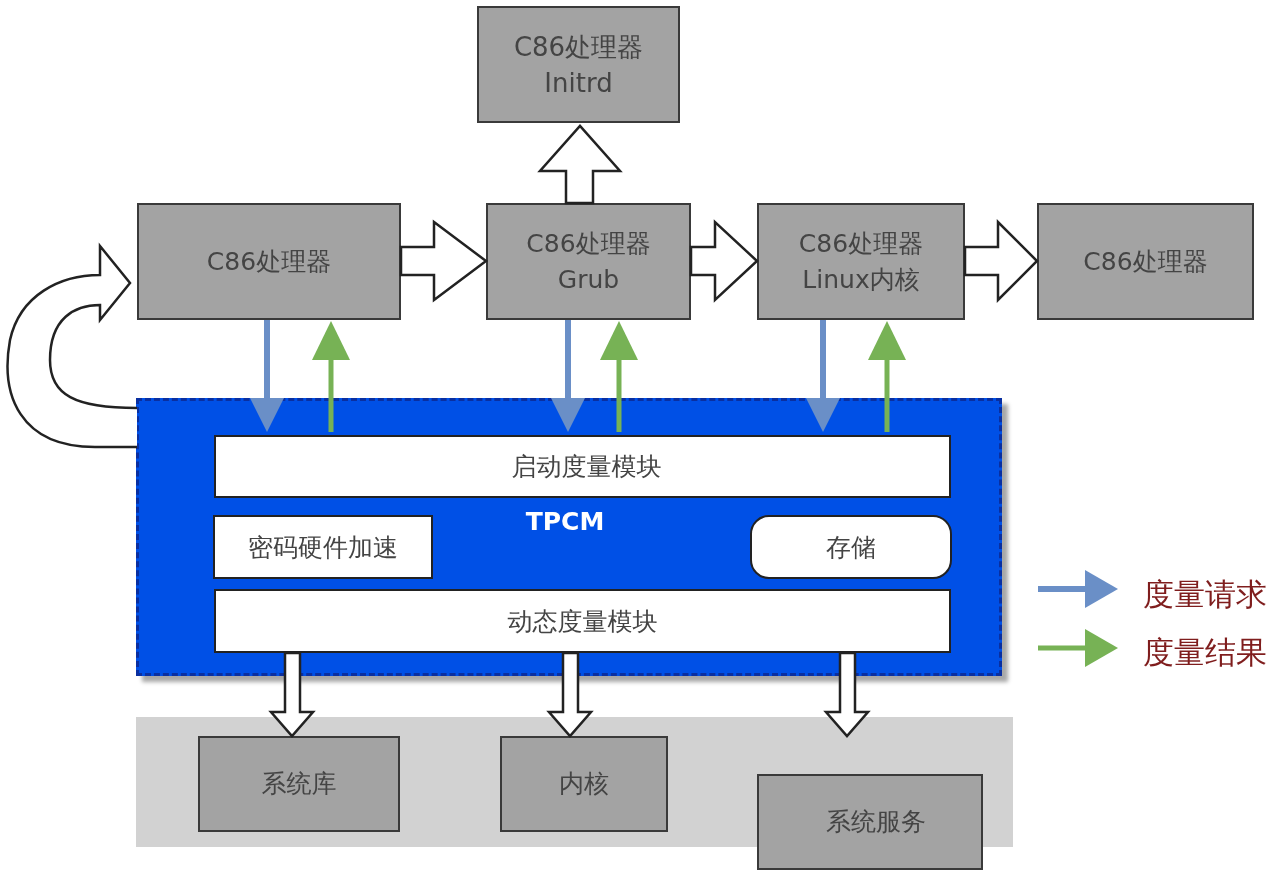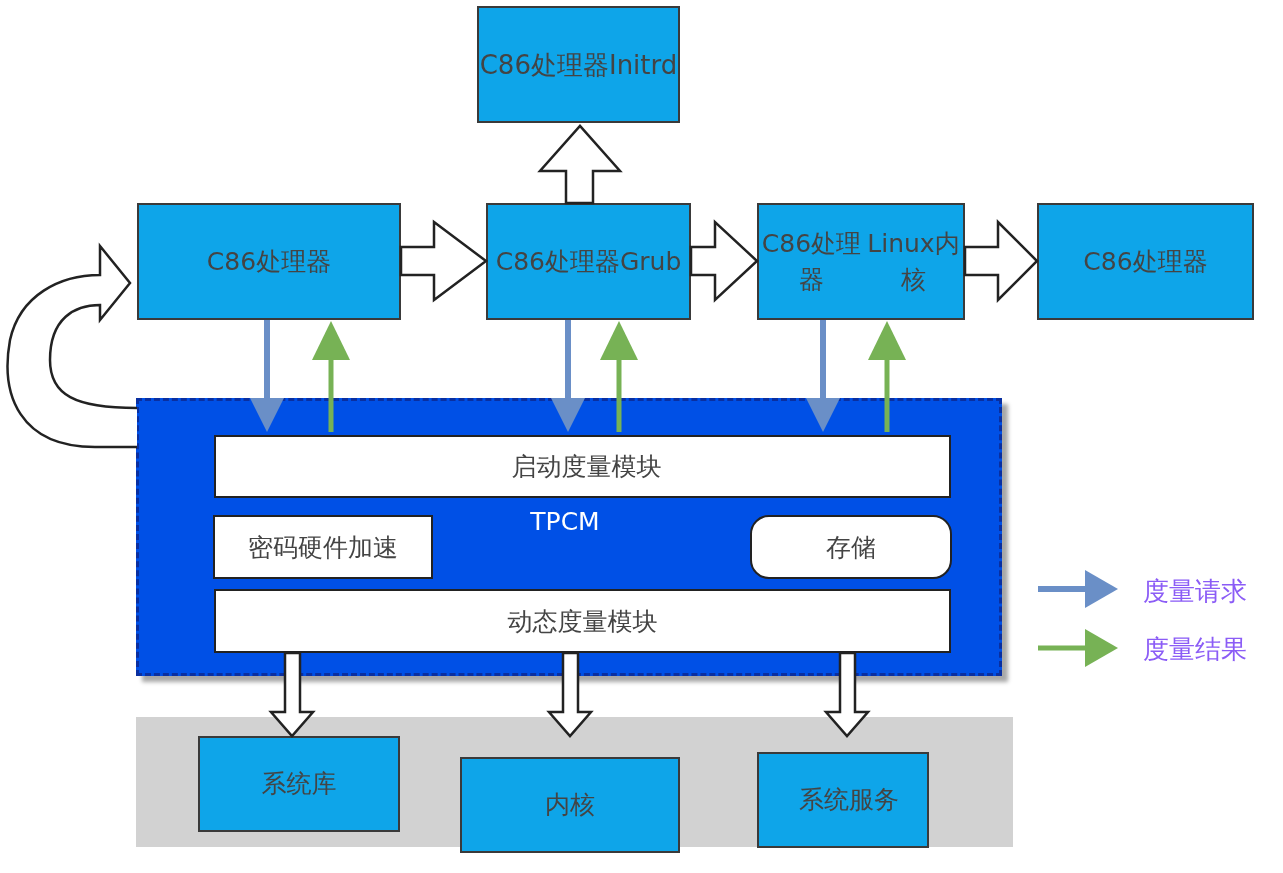--- a/index.html
+++ b/index.html
@@ -1,29 +1,29 @@
 <!DOCTYPE html>
 <html><head>
 <meta charset="utf-8">
 <style>
   html, body { margin:0; padding:0; background:#ffffff; }
   body { width:1283px; height:873px; position:relative; overflow:hidden;
          font-family:"DejaVu Sans","Liberation Sans",sans-serif; color:#333; }
   svg.arrows { position:absolute; left:0; top:0; width:1283px; height:873px; }
-  .box { position:absolute; box-sizing:border-box; border:2.5px solid #3a3a3a; background:#0ea5e9;
-         display:flex; align-items:center; justify-content:center;
+  .box { position:absolute; box-sizing:border-box; border:2.5px solid #3a3a3a; background:#a3a3a3;
+         display:flex; flex-direction:column; align-items:center; justify-content:center;
          font-size:25px; line-height:36px; color:#444; text-align:center; }
   .gray-band { position:absolute; left:136px; top:717px; width:877px; height:130px; background:#d2d2d2; }
   .tpcm { position:absolute; left:136px; top:398px; width:866px; height:278px; background:#0050e6;
           border:3px dashed #0a2fa0; box-sizing:border-box; box-shadow:6px 6px 4px #a8a8a8; }
   .inner { position:absolute; box-sizing:border-box; background:#fff; border:2px solid #222;
            display:flex; align-items:center; justify-content:center; font-size:25px; color:#444; }
   .tpcm-label { position:absolute; left:470px; top:505px; width:190px; text-align:center;
-                color:#fff; font-weight:normal; font-size:25px; line-height:34px; }
-  .legend-label { position:absolute; font-size:26px; color:#8b5cf6;text-align:right; }
+                color:#fff; font-weight:bold; font-size:25px; line-height:34px; }
+  .legend-label { position:absolute; font-size:31px; color:#7f1d1d;text-align:right; }
 </style>
 </head>
 <body>
 
 <div class="gray-band"></div>
 
 <div class="tpcm"></div>
 
 <div class="inner" style="left:214px;top:435px;width:737px;height:63px;padding-left:8px;">
   <span>启动度量模块</span>
@@ -56,24 +56,24 @@
   <div>C86处理器</div>
   <div>Linux内核</div>
 </div>
 <div class="box" style="left:1037px;top:203px;width:217px;height:117px;">
   <div>C86处理器</div>
 </div>
 
 <div class="box" style="left:198px;top:736px;width:202px;height:96px;">
   <span>系统库</span>
 </div>
-<div class="box" style="left:460px;top:736px;width:220px;height:96px;margin-top:21px;">
+<div class="box" style="left:500px;top:736px;width:168px;height:96px;">
   <span>内核</span>
 </div>
-<div class="box" style="left:757px;top:752px;width:172px;height:96px;padding-left:12px;">
+<div class="box" style="left:757px;top:774px;width:226px;height:96px;padding-left:12px;">
   <span>系统服务</span>
 </div>
 
 <svg class="arrows" viewBox="0 0 1283 873">
   <defs>
     <marker id="mBlue" markerWidth="6" markerHeight="6" refX="3" refY="3" orient="auto" markerUnits="strokeWidth"></marker>
   </defs>
 
   <g fill="#fff" stroke="#222" stroke-width="2.5" stroke-linejoin="miter">
     <polygon points="401,247 434,247 434,222 486,261 434,300 434,275 401,275"></polygon>

